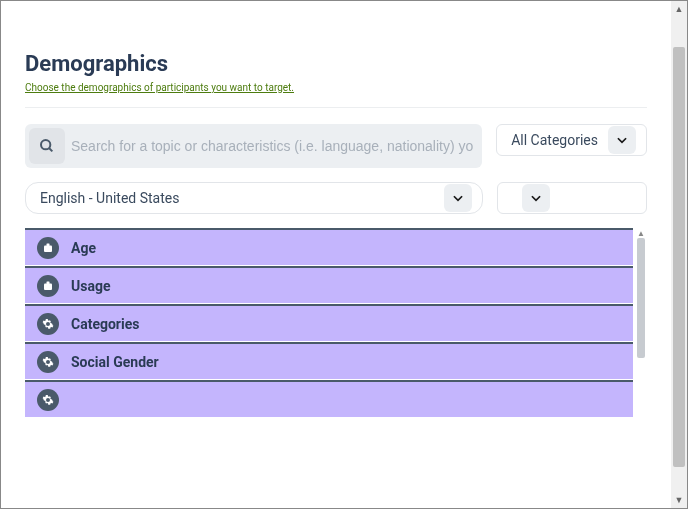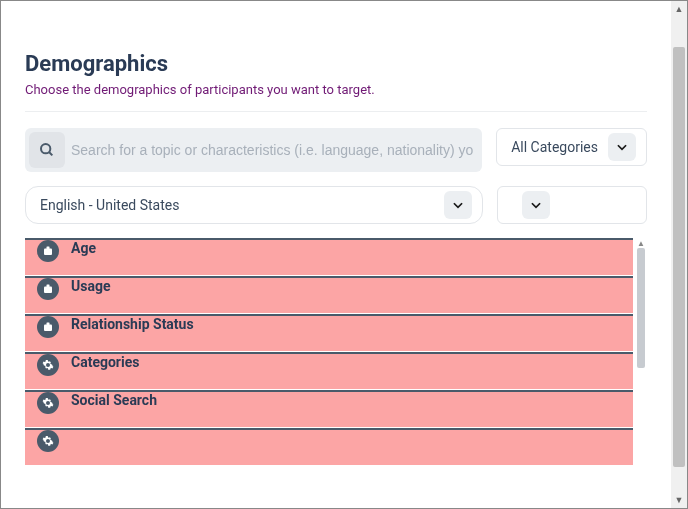--- a/index.html
+++ b/index.html
@@ -4,38 +4,38 @@
 <style>
 * { box-sizing: border-box; margin: 0; padding: 0; }
 html, body { width: 688px; height: 509px; font-family: -apple-system, BlinkMacSystemFont, "Segoe UI", Roboto, Arial, sans-serif; overflow: hidden; background: #fff; }
 .outer { width: 688px; height: 509px; border: 1px solid #888; position: relative; background: #fff; }
 .outer-scroll { position: absolute; right: 0; top: 0; bottom: 0; width: 16px; background: #f0f0f0; }
 .outer-scroll .arrow-up, .outer-scroll .arrow-dn { height: 16px; display: flex; align-items: center; justify-content: center; color: #666; font-size: 9px; cursor: pointer; }
 .outer-scroll .track { position: absolute; top: 16px; bottom: 16px; left: 0; right: 0; }
 .outer-scroll .thumb { position: absolute; left: 2px; right: 2px; top: 30px; height: 420px; background: #c0c0c0; border-radius: 2px; }
 .main { position: absolute; left: 0; top: 0; right: 16px; bottom: 0; padding: 14px 24px 0 24px; overflow: hidden; margin-top: 36px; }
 .title { color: #2a3b55; font-size: 22px; font-weight: 700; margin-bottom: 6px; }
-.subtitle { color: #701a75; font-size: 13px; margin-bottom: 14px; }
+.subtitle { color: #4d7c0f; font-size: 10px; margin-bottom: 14px; text-decoration: underline; }
 .hr { border: none; border-top: 1px solid #eceef0; margin-bottom: 16px; }
 .row { display: flex; gap: 14px; align-items: stretch; margin-bottom: 14px; }
 .searchbox { flex: 1; background: #eceff2; border-radius: 6px; display: flex; align-items: center; height: 44px; padding: 0 8px 0 4px; }
 .search-btn { width: 36px; height: 36px; background: #e1e4e8; border-radius: 6px; display: flex; align-items: center; justify-content: center; color: #4a5a6a; margin-right: 6px; cursor: pointer; }
 .search-input { flex: 1; border: none; background: transparent; font-size: 14px; color: #333; outline: none; }
 .search-input::placeholder { color: #a8b0ba; }
-.select { background: #fff; border: 1px solid #e2e5e9; border-radius: 6px; display: flex; align-items: center; justify-content: space-between; height: 38px; padding: 0 10px 0 14px; cursor: pointer; min-width: 150px; }
+.select { background: #fff; border: 1px solid #e2e5e9; border-radius: 6px; display: flex; align-items: center; justify-content: space-between; height: 32px; padding: 0 10px 0 14px; cursor: pointer; min-width: 150px; }
 .select .val { color: #3a4a5e; font-size: 14px; }
 .select .chev { width: 28px; height: 28px; background: #eceff2; border-radius: 6px; display: flex; align-items: center; justify-content: center; margin-left: 10px; }
 .label-inline { display: flex; align-items: center; color: #2a3b55; font-weight: 700; font-size: 15px; padding-right: 4px; }
 .row2 .select.lang { flex: 1; border-radius: 13px; }
 .list-wrap { position: relative; margin-top: 6px; }
 .list-scroll { position: absolute; right: 0; top: 0; width: 12px; height: 308px; background: transparent; }
 .list-scroll .arrow-up2, .list-scroll .arrow-dn2 { height: 10px; display: flex; align-items: center; justify-content: center; color: #888; font-size: 8px; cursor: pointer; }
 .list-scroll .thumb2 { position: absolute; left: 2px; right: 2px; top: 10px; height: 120px; background: #c7cbd0; border-radius: 2px; }
 .list { margin-right: 14px; }
-.item { background: #fca5a5; border-top: 2px solid #4a5a6a; border-bottom: 1px solid #ffffff; height: 38px; display: flex; align-items: flex-start; padding: 0 12px; cursor: pointer; }
+.item { background: #c4b5fd; border-top: 2px solid #4a5a6a; border-bottom: 1px solid #ffffff; height: 38px; display: flex; align-items: center; padding: 0 12px; cursor: pointer; }
 .item:first-child { border-top: 2px solid #4a5a6a; }
 .item .icon-circ { width: 22px; height: 22px; border-radius: 50%; background: #4a5a6a; display: flex; align-items: center; justify-content: center; margin-right: 12px; flex-shrink: 0; }
 .item .lbl { color: #2a3b55; font-weight: 700; font-size: 14px; }
 svg { display: block; }
 </style>
 </head>
 <body>
 
 <div class="outer">
   <div class="main">
@@ -97,41 +97,32 @@
               <svg width="12" height="12" viewBox="0 0 24 24" fill="#fff">
                 <rect x="4" y="7" width="16" height="13" rx="2"></rect>
                 <rect x="9" y="3" width="6" height="5" rx="1"></rect>
               </svg>
             </span>
             <span class="lbl">Usage</span>
           </div>
           <div class="item">
             <span class="icon-circ">
               <svg width="12" height="12" viewBox="0 0 24 24" fill="#fff">
-                <rect x="4" y="7" width="16" height="13" rx="2"></rect>
-                <rect x="9" y="3" width="6" height="5" rx="1"></rect>
-              </svg>
-            </span>
-            <span class="lbl">Relationship Status</span>
-          </div>
-          <div class="item">
-            <span class="icon-circ">
-              <svg width="12" height="12" viewBox="0 0 24 24" fill="#fff">
                 <path d="M12 8a4 4 0 100 8 4 4 0 000-8zm9 4a9 9 0 01-.2 1.9l2 1.6-2 3.4-2.4-1a7 7 0 01-1.6.9l-.4 2.6h-4l-.4-2.6a7 7 0 01-1.6-.9l-2.4 1-2-3.4 2-1.6A9 9 0 013 12a9 9 0 01.2-1.9l-2-1.6 2-3.4 2.4 1a7 7 0 011.6-.9L7.6 2h4l.4 2.6a7 7 0 011.6.9l2.4-1 2 3.4-2 1.6A9 9 0 0121 12z"></path>
               </svg>
             </span>
             <span class="lbl">Categories</span>
           </div>
           <div class="item">
             <span class="icon-circ">
               <svg width="12" height="12" viewBox="0 0 24 24" fill="#fff">
                 <path d="M12 8a4 4 0 100 8 4 4 0 000-8zm9 4a9 9 0 01-.2 1.9l2 1.6-2 3.4-2.4-1a7 7 0 01-1.6.9l-.4 2.6h-4l-.4-2.6a7 7 0 01-1.6-.9l-2.4 1-2-3.4 2-1.6A9 9 0 013 12a9 9 0 01.2-1.9l-2-1.6 2-3.4 2.4 1a7 7 0 011.6-.9L7.6 2h4l.4 2.6a7 7 0 011.6.9l2.4-1 2 3.4-2 1.6A9 9 0 0121 12z"></path>
               </svg>
             </span>
-            <span class="lbl">Social Search</span>
+            <span class="lbl">Social Gender</span>
           </div>
           <div class="item">
             <span class="icon-circ">
               <svg width="12" height="12" viewBox="0 0 24 24" fill="#fff">
                 <path d="M12 8a4 4 0 100 8 4 4 0 000-8zm9 4a9 9 0 01-.2 1.9l2 1.6-2 3.4-2.4-1a7 7 0 01-1.6.9l-.4 2.6h-4l-.4-2.6a7 7 0 01-1.6-.9l-2.4 1-2-3.4 2-1.6A9 9 0 013 12a9 9 0 01.2-1.9l-2-1.6 2-3.4 2.4 1a7 7 0 011.6-.9L7.6 2h4l.4 2.6a7 7 0 011.6.9l2.4-1 2 3.4-2 1.6A9 9 0 0121 12z"></path>
               </svg>
             </span>
           </div>
         </div>
       <div class="list-scroll">

